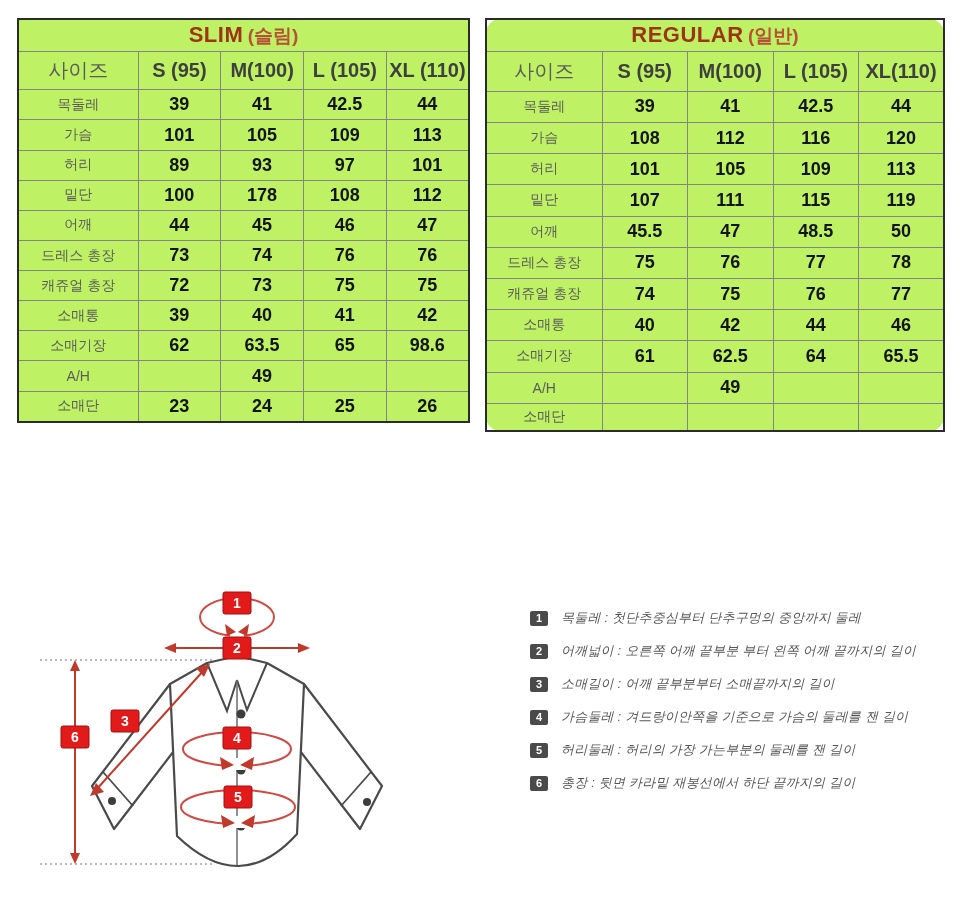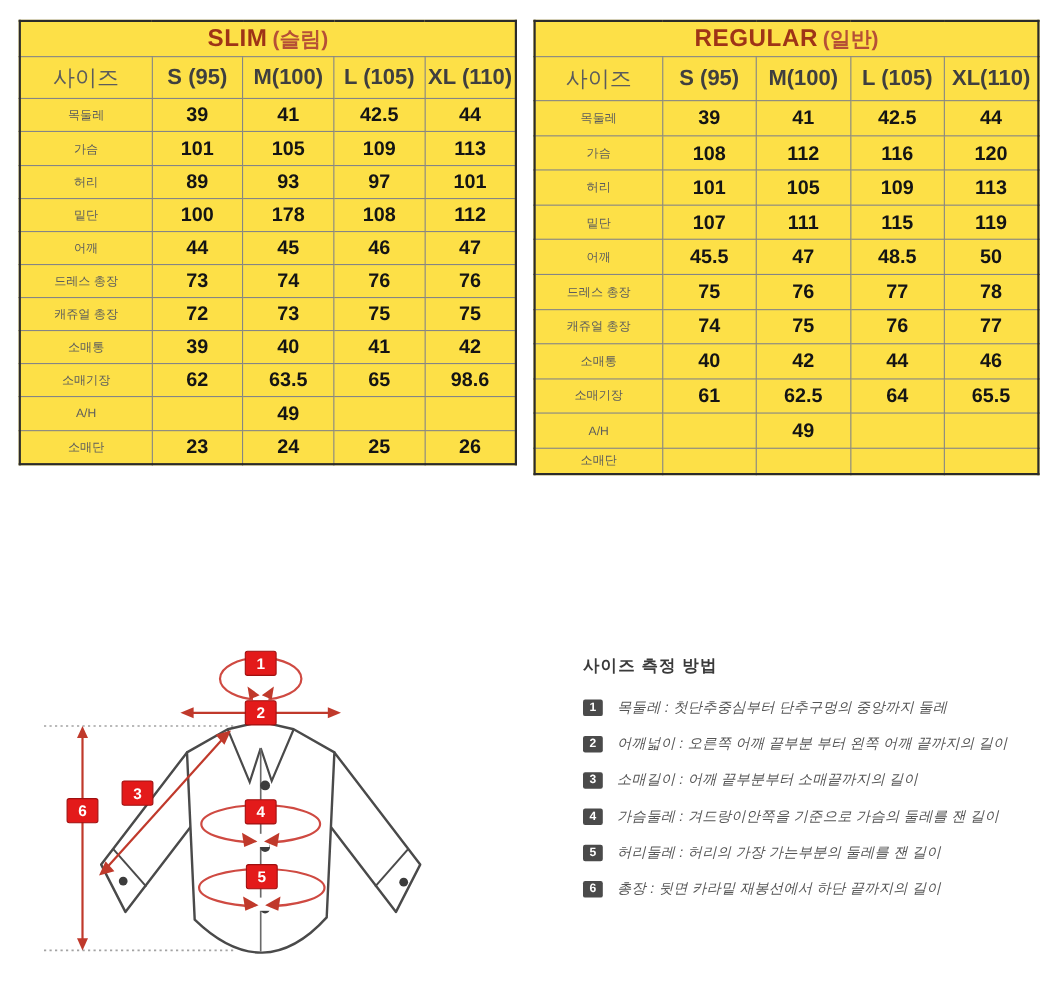--- a/index.html
+++ b/index.html
@@ -3,34 +3,34 @@
 <meta charset="utf-8">
 <style>
   html,body{margin:0;padding:0;background:#ffffff;}
   .canvas{
     position:relative;width:960px;height:905px;background:#ffffff;overflow:hidden;
     font-family:"Liberation Sans", sans-serif;
   }
   
   table.size-table{
     position:absolute;border-collapse:collapse;table-layout:fixed;
-    background:#fde047;border:2px solid #2b2b2b;padding-left:36px;
+    background:#bef264;border:2px solid #2b2b2b;padding-left:36px;
   }
   table.slim{left:17px;top:18px;width:453px;height:405px;}
-  table.regular{left:485px;top:18px;width:460px;height:414px;}
+  table.regular{left:485px;top:18px;width:460px;height:414px;border-radius:18px;}
   .size-table td{
     border:1px solid #858585;text-align:center;vertical-align:middle;padding:0;
     overflow:hidden;white-space:nowrap;
   }
   .title-cell{height:31px;}
   .t-en{font-weight:bold;font-size:22px;color:#9e3417;letter-spacing:.5px;}
   .t-ko{font-weight:bold;font-size:19px;color:#b65036;}
   .head-cell{font-size:20px;color:#3f3f3f;font-weight:bold;}
   .head-cell.label-col{font-weight:normal;color:#5c5c5c;}
-  .label-cell{font-size:11px;color:#5c5c5c;}
+  .label-cell{font-size:14px;color:#5c5c5c;}
   .value-cell{font-size:18px;font-weight:bold;color:#141414;}
   
   .diagram{position:absolute;left:30px;top:580px;width:480px;height:312px;}
   
   .guide{position:absolute;left:530px;top:590px;width:420px;}
   .guide-title{font-size:15px;font-weight:bold;color:#3a3a3a;letter-spacing:1px;padding-top:6px;}
   .guide-items{margin-top:20px;}
   .guide-item{display:flex;align-items:center;height:16px;margin-bottom:17px;}
   .g-badge{
     flex:0 0 auto;width:18px;height:15px;background:#4a4a4a;border-radius:2px;
@@ -330,21 +330,20 @@
         </g>
         <g>
           <rect x="31" y="146" width="28" height="22" rx="2" fill="#e31a1a" stroke="#a01010"></rect>
           <text x="45" y="162" fill="#ffffff">6</text>
         </g>
       </g>
     </svg>
   </div>
 
   <div class="guide">
-    <div class="guide-title">사이즈 측정 방법</div>
     <div class="guide-items">
         <div class="guide-item">
           <span class="g-badge">1</span>
           <span class="g-text">목둘레 : 첫단추중심부터 단추구멍의 중앙까지 둘레</span>
         </div>
         <div class="guide-item">
           <span class="g-badge">2</span>
           <span class="g-text">어깨넓이 : 오른쪽 어깨 끝부분 부터 왼쪽 어깨 끝까지의 길이</span>
         </div>
         <div class="guide-item">

